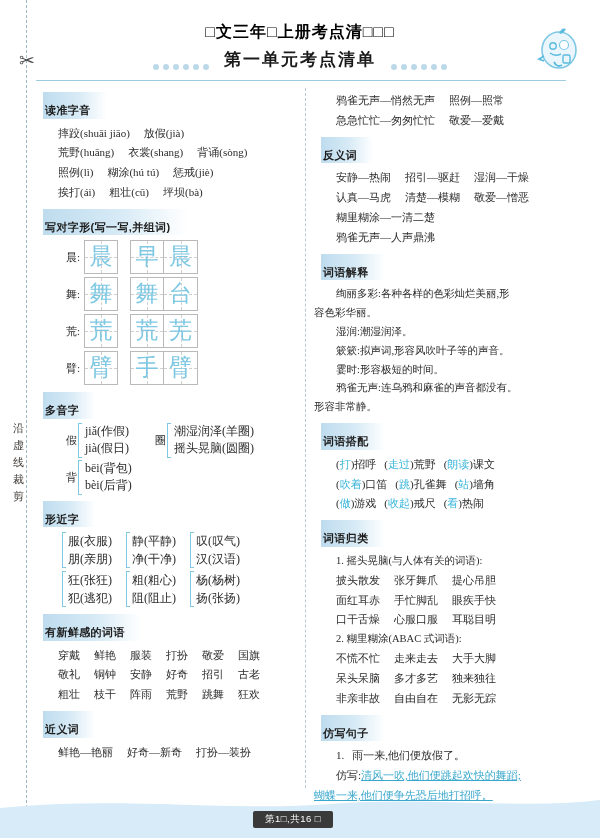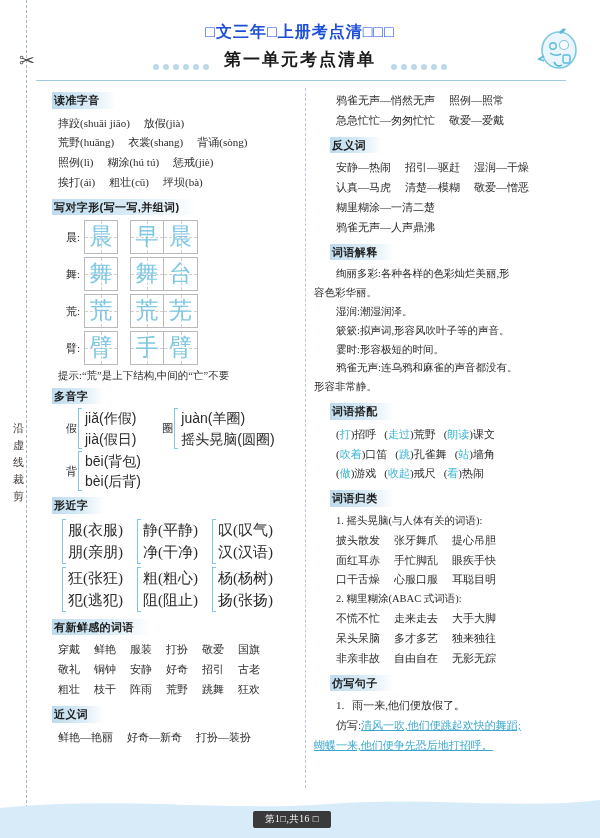--- a/index.html
+++ b/index.html
@@ -25,21 +25,21 @@
     position: absolute; left: 10px; top: 420px; width: 17px;
     font-size: 11px; line-height: 17px; color: #45403c;
     letter-spacing: 0; text-align: center;
     font-family: "Liberation Serif", serif;
   }
   .cut-text span { display: block; }
 
   
   .title-main {
     position: absolute; left: 0; top: 22px; width: 600px;
-    text-align: center; color: #1d4ed8; font-weight: bold;
+    text-align: center; color: #000000; font-weight: bold;
     font-size: 16px; letter-spacing: 1px;
     font-family: "Liberation Serif", serif;
   }
   .title-sub-wrap {
     position: absolute; left: 0; top: 48px; width: 600px;
     text-align: center; height: 26px;
   }
   .title-sub {
     display: inline-block; vertical-align: middle;
     font-size: 17px; font-weight: bold; color: #1a1a1a;
@@ -70,22 +70,22 @@
   }
   .col-left  { left: 36px;  width: 262px; }
   .col-right { left: 314px; width: 272px; }
 
   
   .sec {
     display: inline-block;
     font-weight: bold; font-size: 11px; color: #1d1d1d;
     font-family: "Liberation Sans", sans-serif;
     background: linear-gradient(to right, #bedcee 0%, #d8ebf6 55%, #ffffff 100%);
-    padding: 1px 16px 1px 2px;
-    margin: 4px 0 2px 16px;
+    padding: 11px 16px 1px 2px;
+    margin: 4px 0 2px 7px;
     letter-spacing: 0.4px;
   }
 
   
   .row { display: block; padding-left: 22px; margin: 5px 0; white-space: nowrap; }
   .row.ind0 { padding-left: 0; }
   .cell { display: inline-block; font-size: 11px; }
   .gap-l { margin-left: 14px; }
   .gap-s { margin-left: 8px; }
 
@@ -122,43 +122,43 @@
   .poly-line { display: flex; padding-left: 30px; margin: 2px 0; align-items: center; }
   .poly {
     display: inline-flex; align-items: center; margin-right: 26px;
   }
   .poly-char { font-size: 11px; margin-right: 1px; }
   .brace {
     width: 4px; align-self: stretch; border: 1px solid #7ec8e3;
     border-right: none; margin-right: 3px;
   }
   .poly-items { display: inline-block; }
-  .poly-items div { font-size: 14px; line-height: 1.45; white-space: nowrap;
-    font-family: Liberation Sans, sans-serif; }
+  .poly-items div { font-size: 12px; line-height: 1.45; white-space: nowrap;
+    font-family: Liberation Serif, serif; }
 
   
   .xjz-row { display: flex; padding-left: 26px; margin: 3px 0; }
   .xjz { display: inline-flex; align-items: stretch; margin-right: 14px; }
   .xjz .brace { margin-right: 2px; }
-  .xjz-items div { font-size: 15px; line-height: 1.5; white-space: nowrap; }
+  .xjz-items div { font-size: 12px; line-height: 1.5; white-space: nowrap; }
 
   
   .bl { color: #35b4d8; }
   .blue-ans { color: #3aa7cc; text-decoration: underline; }
 
   
   .footer-wave {
     position: absolute; left: 0; bottom: 0; width: 600px; height: 44px;
     overflow: hidden;
   }
   .pagebar {
     position: absolute; left: 253px; bottom: 10px;
     background: #3a3a3a; color: #fff; font-size: 9.5px;
     padding: 2px 12px; border-radius: 2px;
-    font-family: Liberation Serif, serif; letter-spacing: 0.5px;
+    font-family: Liberation Sans, sans-serif; letter-spacing: 0.5px;
   }
   .watermark {
     position: absolute; right: 12px; bottom: 8px;
     font-size: 22px; font-weight: bold; color: #f0f0f0;
     -webkit-text-stroke: 1px #4a4a4a;
     font-family: "Liberation Sans", sans-serif;
     letter-spacing: 1px; opacity: 0.95;
   }
   .watermark small {
     display: block; font-size: 8px; -webkit-text-stroke: 0;
@@ -258,34 +258,34 @@
           </span>
         </span>
         <span class="grid-group">
           <span class="tzg">
             <span>手</span>
           </span>
           <span class="tzg">
             <span>臂</span>
           </span>
         </span>
-      </div><div class="tip">提示:“荒”是上下结构,中间的“亡”不要</div><div class="sec">多音字</div><div class="poly-line">
+      </div><div class="sec">多音字</div><div class="poly-line">
         <span class="poly">
           <span class="poly-char">假</span>
           <span class="brace"></span>
           <span class="poly-items">
             <div>jiǎ(作假)</div>
             <div>jià(假日)</div>
           </span>
         </span>
         <span class="poly">
           <span class="poly-char">圈</span>
           <span class="brace"></span>
           <span class="poly-items">
-            <div>juàn(羊圈)</div>
+            <div>潮湿润泽(羊圈)</div>
             <div>摇头晃脑(圆圈)</div>
           </span>
         </span>
       </div><div class="poly-line">
         <span class="poly">
           <span class="poly-char">背</span>
           <span class="brace"></span>
           <span class="poly-items">
             <div>bēi(背包)</div>
             <div>bèi(后背)</div>

